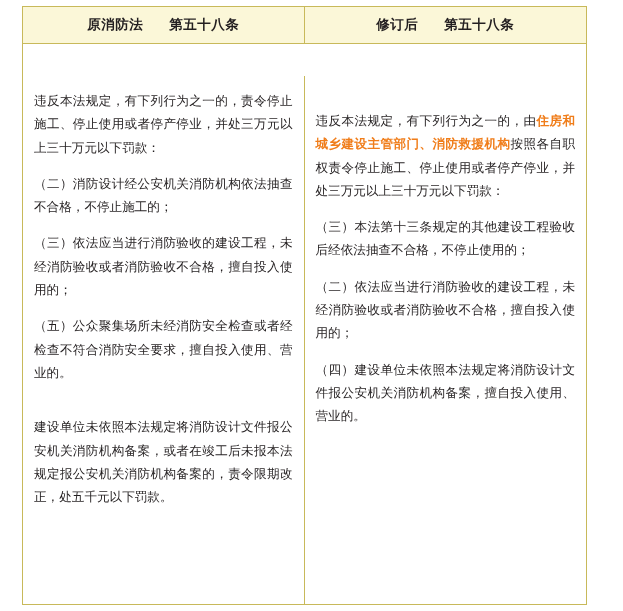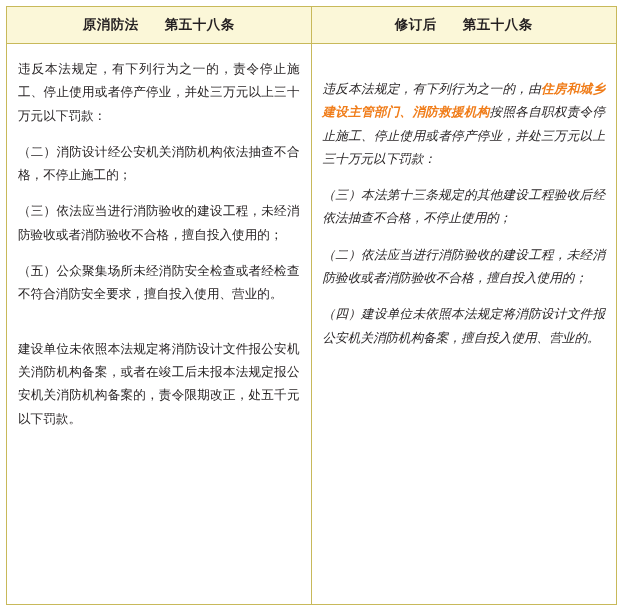--- a/index.html
+++ b/index.html
@@ -15,23 +15,23 @@
   }
   .page {
     position: relative;
     width: 623px;
     height: 611px;
     box-sizing: border-box;
     background: #fff;
   }
   .table {
     position: absolute;
-    left: 6px;
+    left: 22px;
     top: 6px;
-    width: 611px;
+    width: 565px;
     height: 599px;
     border: 1px solid #c8b95a;
     box-sizing: border-box;
     display: flex;
     flex-direction: column;
     background: #fff;
   }
   .head-row {
     display: flex;
     height: 36px;
@@ -54,36 +54,36 @@
     border-right: 1px solid #c8b95a;
   }
   .head-cell .gap {
     display: inline-block;
     width: 26px;
   }
   .body-row {
     display: flex;
     flex: 1 1 auto;
     min-height: 0;
+    margin-top: 32px;
   }
   .col {
     flex: 1 1 50%;
     box-sizing: border-box;
     padding: 14px 11px 8px 11px;
     font-size: 12.6px;
     line-height: 1.85;
     color: #231f20;
     overflow: hidden;
   }
   .col.left {
     border-right: 1px solid #c8b95a;
   }
   .col.right {
     padding-top: 34px;
-    font-style: italic;
   }
   p {
     margin: 0 0 13px 0;
     text-align: justify;
     text-justify: inter-ideograph;
   }
   .hl {
     color: #f07d1a;
     font-weight: bold;
   }

